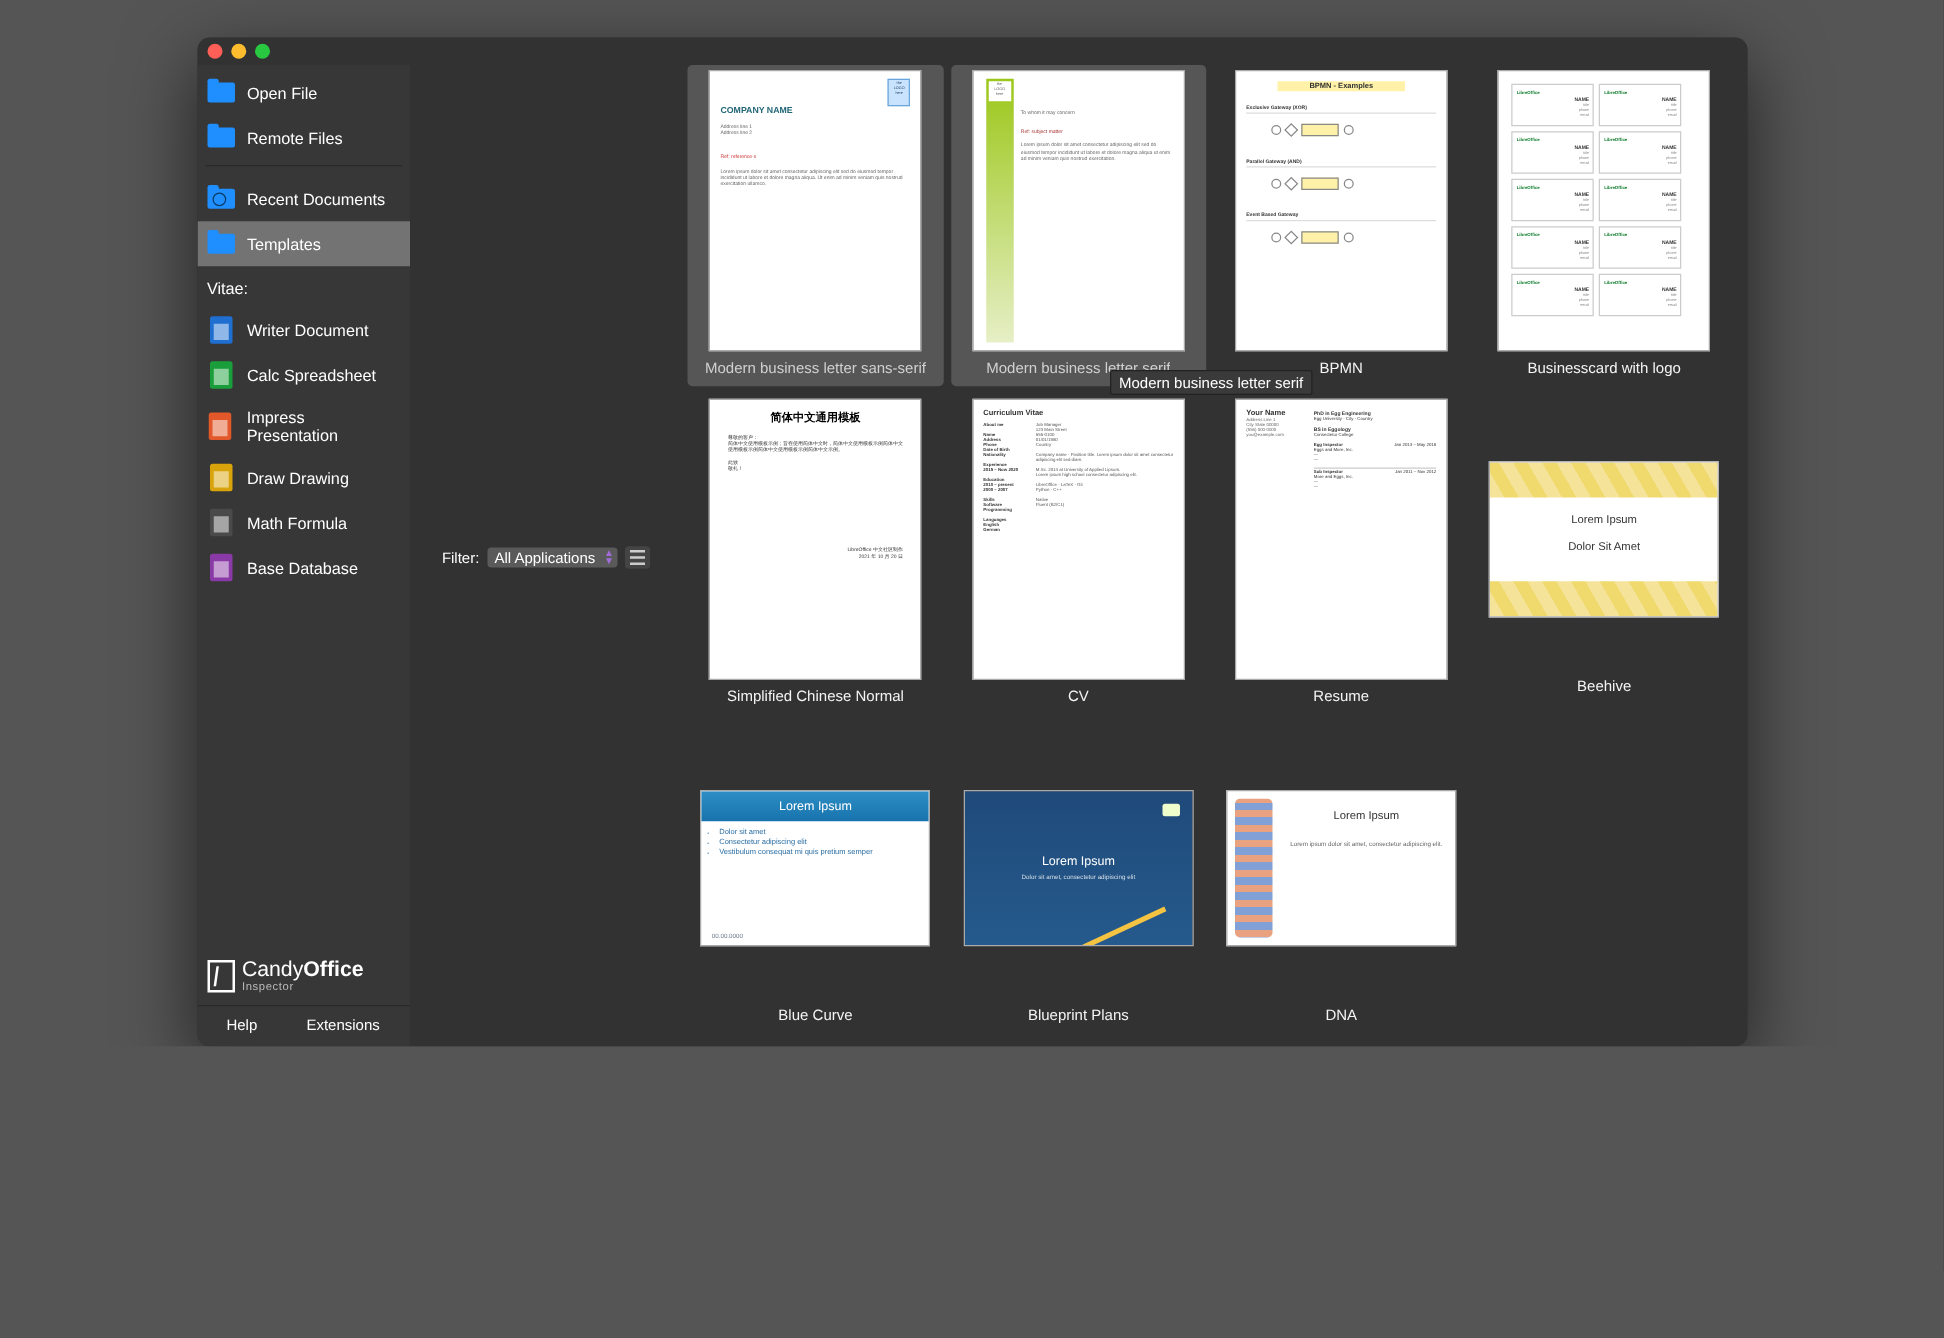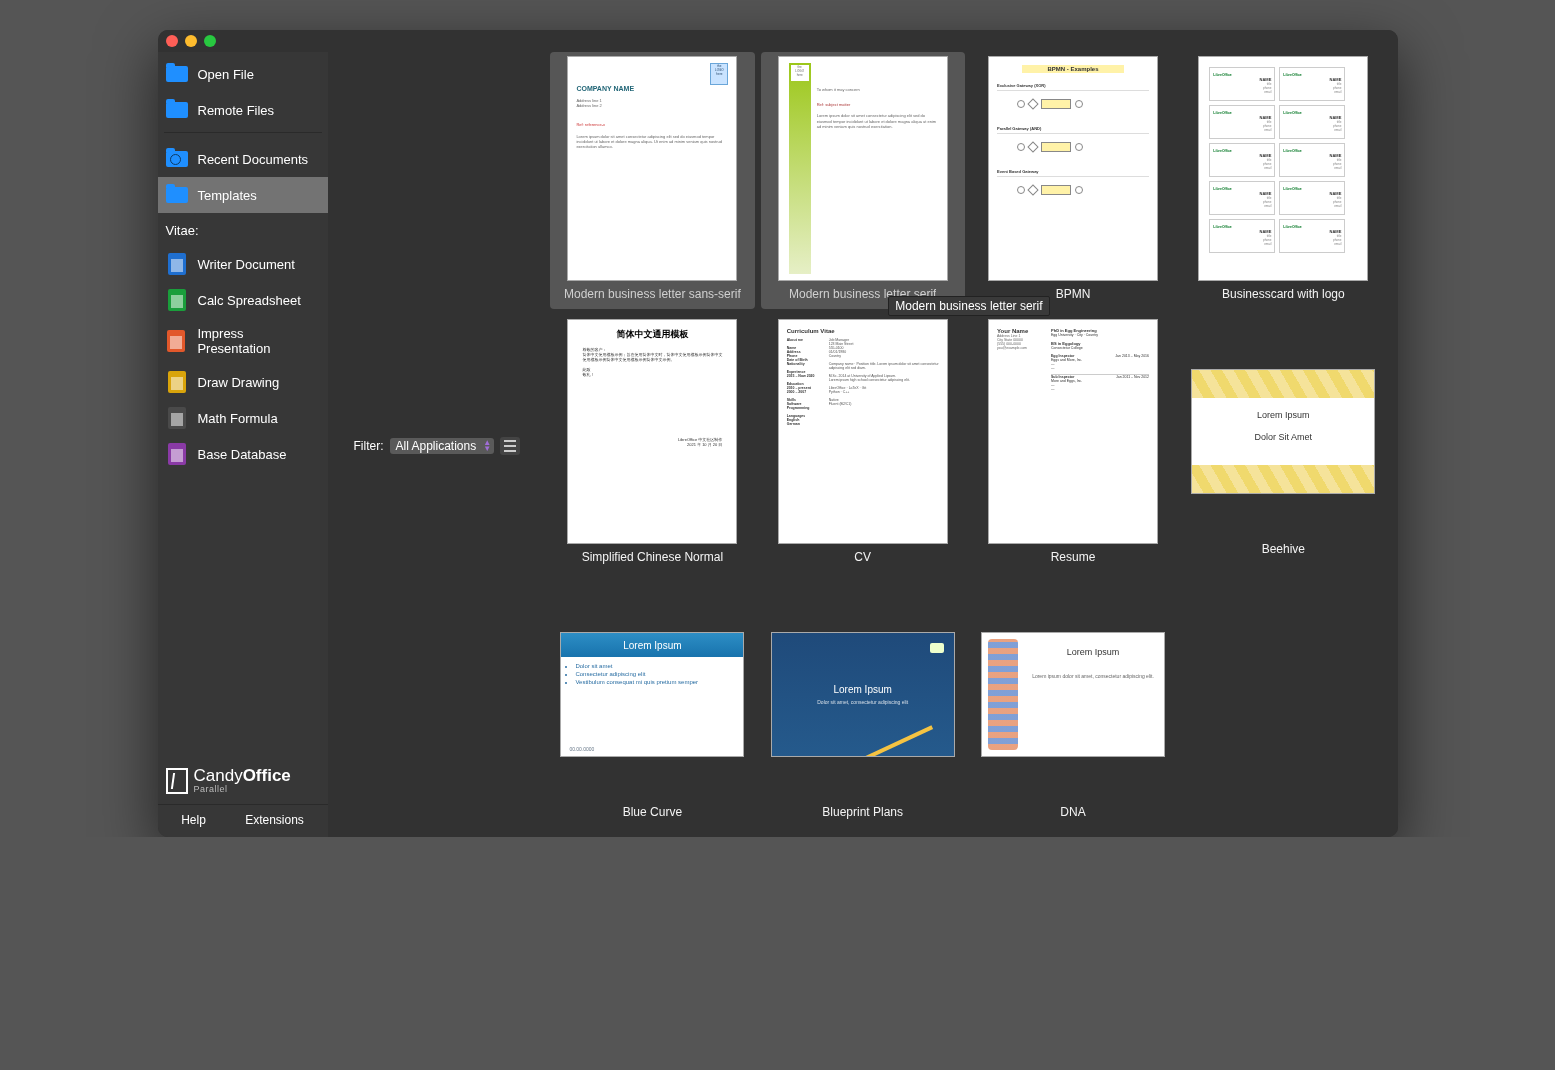--- a/index.html
+++ b/index.html
@@ -215,21 +215,21 @@
           </div>
         </div>
 
       <div class="sidebar-bottom">
         <div class="brand">
           <div class="brand-box">
               <div></div>
             </div>
           <div>
             <div class="brand-text"><span>Candy</span><b>Office</b></div>
-            <div class="brand-sub">Parallel</div>
+            <div class="brand-sub">Inspector</div>
           </div>
         </div>
         <div class="bottom-links">
           <span>Help</span>
           <span>Extensions</span>
         </div>
       </div>
     </div>
 
     <div class="main">

